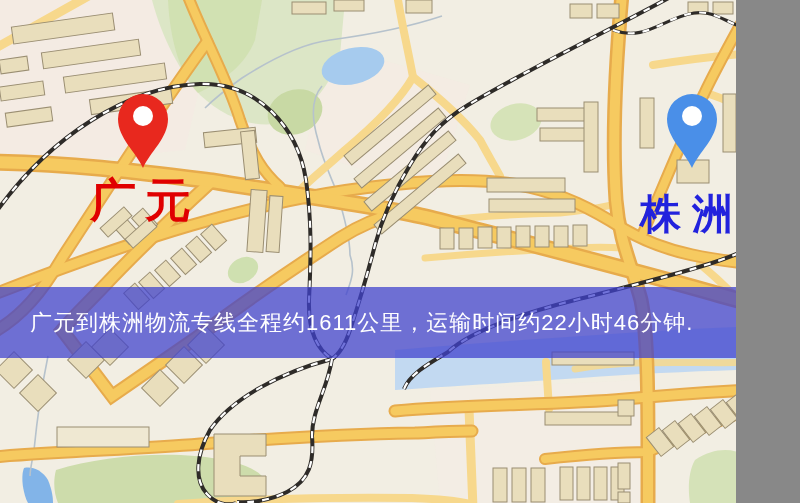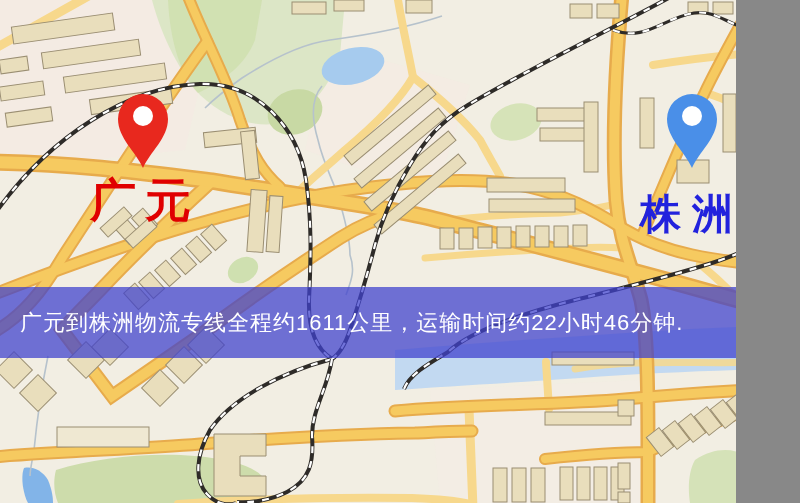--- a/index.html
+++ b/index.html
@@ -15,21 +15,21 @@
   .bld{fill:#e9debc;stroke:#9a8e72;stroke-width:1;}
   .bld.light{fill:#efe8d2;}
   .stream{fill:none;stroke:#b6c2cc;stroke-width:1.6;}
   .marker{position:absolute;width:56px;height:84px;}
   .marker svg{display:block;}
   .marker-label{position:absolute;font-weight:700;white-space:nowrap;line-height:1;}
   .origin-label{left:90px;top:177px;font-size:46px;letter-spacing:9px;color:#e00000;}
   .dest-label{left:640px;top:194px;font-size:41px;letter-spacing:11px;color:#2222dd;}
   .banner{position:absolute;left:0;top:287px;width:800px;height:71px;
           background:rgba(64,66,205,0.74);display:flex;align-items:center;
-          box-sizing:border-box;padding-left:20px;}
+          box-sizing:border-box;padding-left:30px;}
   .banner span{color:#ffffff;font-size:22px;letter-spacing:1px;}
 </style>
 </head>
 <body>
 
 <div class="screen">
 
   <svg class="map" width="800" height="503" viewBox="0 0 800 503">
 
     <rect x="0" y="0" width="800" height="503" fill="#f2eee3"></rect>

